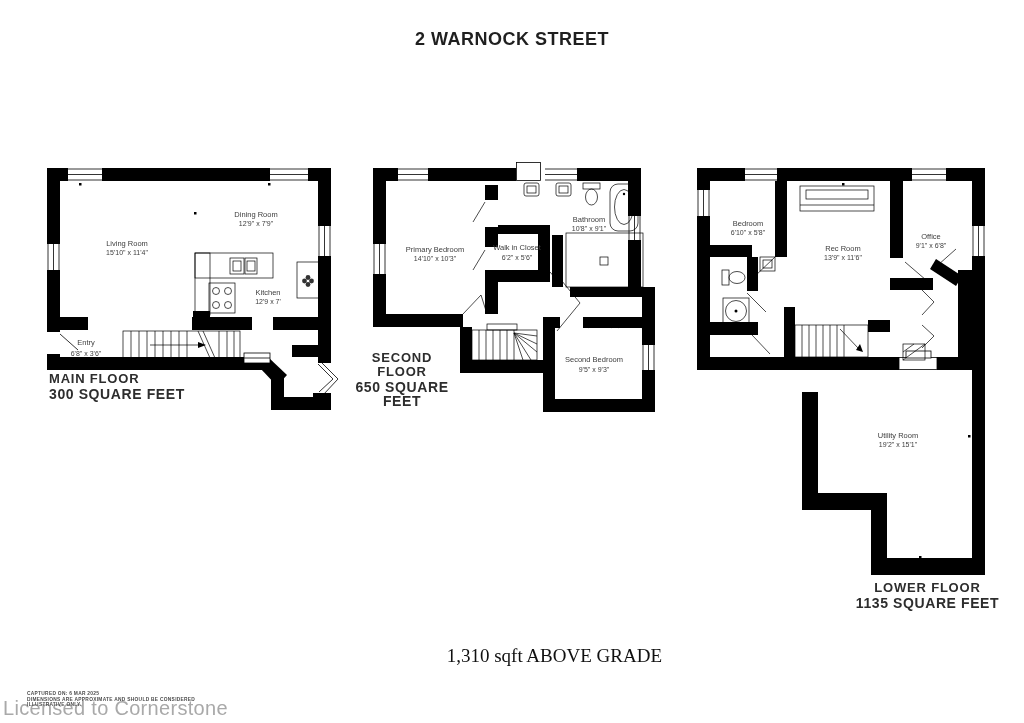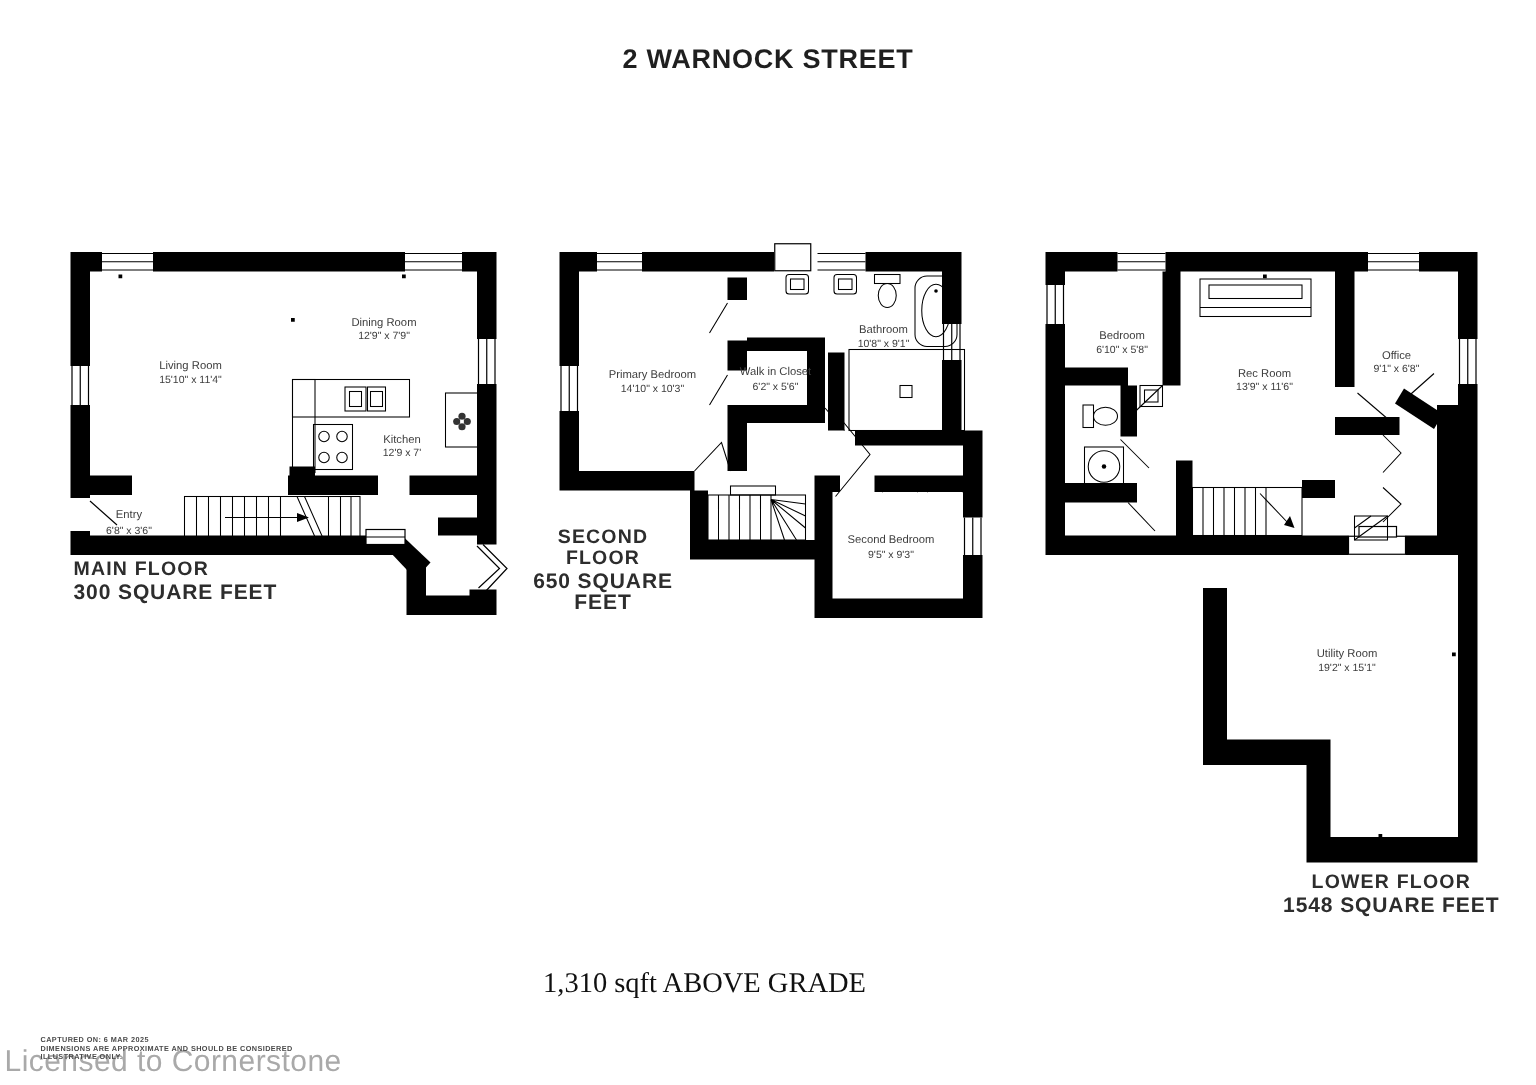--- a/index.html
+++ b/index.html
@@ -10,21 +10,21 @@
   .title{left:262px;top:27px;width:500px;text-align:center;
          font-size:18px;font-weight:bold;line-height:25px;color:#1f1f1f;letter-spacing:.5px;}
   
   .floor-label{color:#2d2d2d;line-height:14px;}
   .floor-label .l1{font-size:13px;font-weight:bold;letter-spacing:.8px;}
   .floor-label .l2{font-size:14px;font-weight:bold;letter-spacing:.6px;margin-top:1px;}
   .cap-main{left:49px;top:372px;}
   .cap-second{left:350px;top:351px;width:104px;text-align:center;}
   .cap-lower{left:850px;top:581px;width:155px;text-align:center;}
   
-  .summary{left:362px;top:645px;width:300px;text-align:left;
+  .summary{left:362px;top:645px;width:300px;text-align:right;
            font-family:"Liberation Serif",serif;font-size:19px;line-height:21.5px;color:#101010;}
   
   .disclaimer{left:27px;top:691px;transform:scale(.57);transform-origin:0 0;
               font-size:8.5px;font-weight:bold;letter-spacing:.5px;color:#4a4a4a;
               line-height:9.5px;white-space:nowrap;width:700px;}
   .watermark{left:3px;top:697px;font-size:20px;color:#a9a9a9;letter-spacing:.3px;}
   
   svg{position:absolute;}
   .wall{fill:#000000;stroke:none;}
   .thin{fill:none;stroke:#000000;stroke-width:.8;}
@@ -279,21 +279,21 @@
 <div class="abs floor-label cap-main">
   <div class="l1">MAIN FLOOR</div>
   <div class="l2">300 SQUARE FEET</div>
 </div>
 <div class="abs floor-label cap-second">
   <div class="l1">SECOND FLOOR</div>
   <div class="l2">650 SQUARE FEET</div>
 </div>
 <div class="abs floor-label cap-lower">
   <div class="l1">LOWER FLOOR</div>
-  <div class="l2">1548 SQUARE FEET</div>
+  <div class="l2">1135 SQUARE FEET</div>
 </div>
 
 <div class="abs summary">
   <div>1,310 sqft ABOVE GRADE</div>
 </div>
 
 <div class="abs watermark">Licensed to Cornerstone</div>
 <div class="abs disclaimer">
   <div>CAPTURED ON: 6 MAR 2025</div>
   <div>DIMENSIONS ARE APPROXIMATE AND SHOULD BE CONSIDERED</div>

